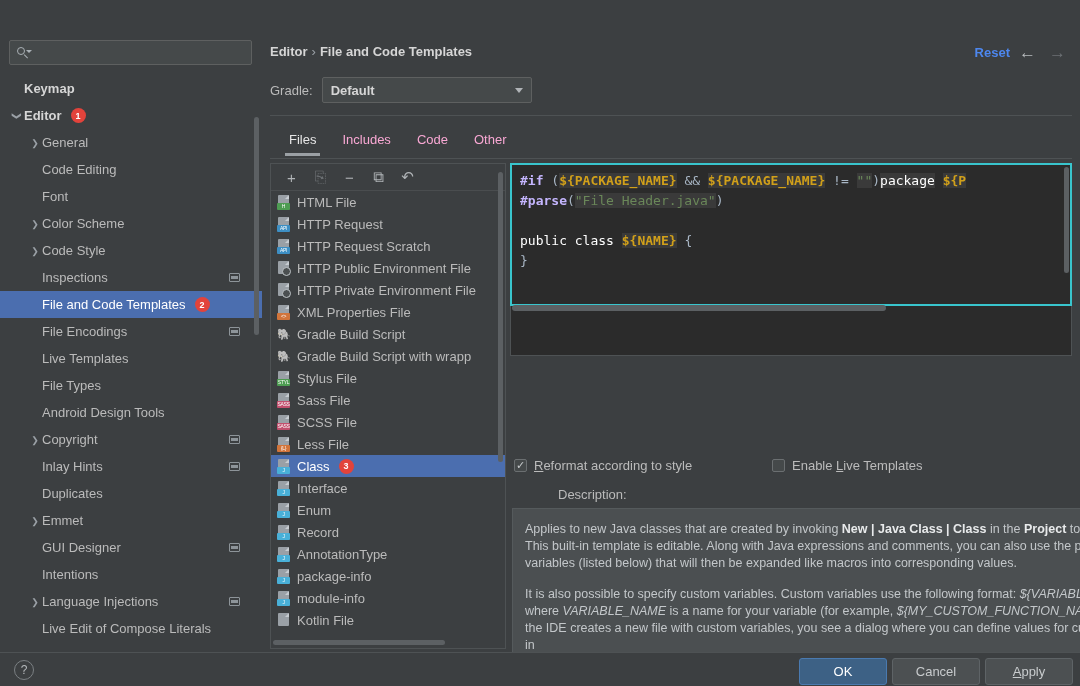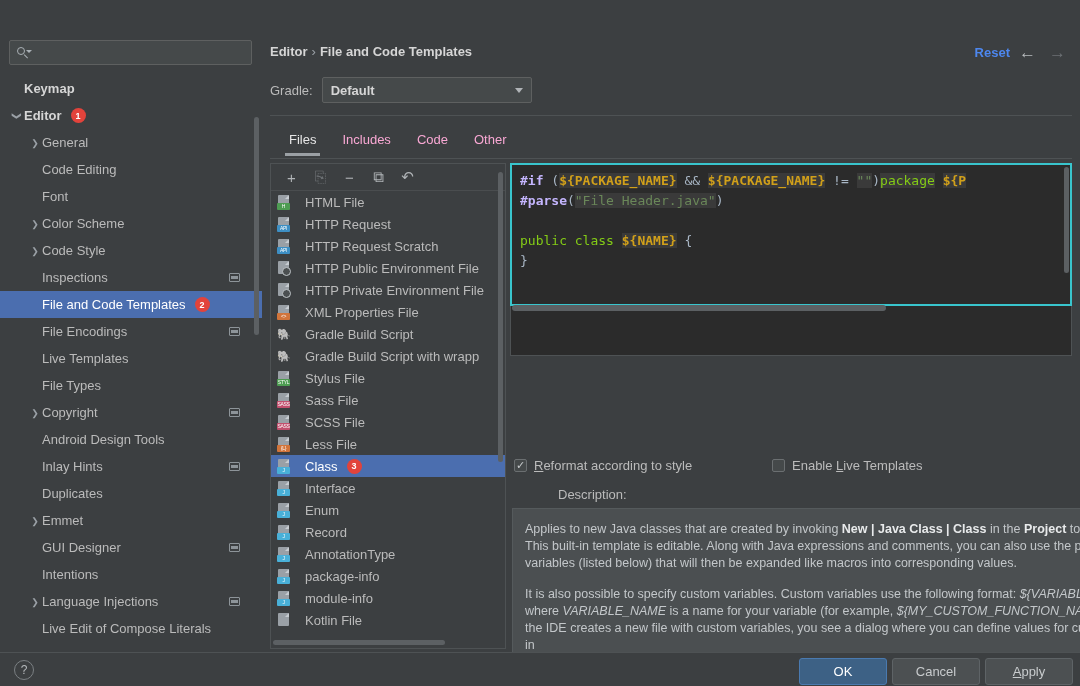--- a/index.html
+++ b/index.html
@@ -129,21 +129,21 @@
   }
   .list-toolbar { height:27px; display:flex; align-items:center; gap:0; padding-left:6px; border-bottom:1px solid #4a4d4f; }
   .tb-btn { width:29px; height:25px; display:flex; align-items:center; justify-content:center; color:#b0b4b7; font-size:15px; }
   .tb-btn.dim { color:#6d7174; }
   .file-list { position:relative; height:456px; overflow:hidden; background:#3c3f41; }
   .file-row {
     height:22px; display:flex; align-items:center; padding-left:6px; white-space:nowrap;
     font-size:13px; color:#bbbbbb;
   }
   .file-row.selected { background:#4b6eaf; color:#ffffff; }
-  .file-row .name { margin-left:14px; }
+  .file-row .name { margin-left:6px; }
   .ficon { width:14px; height:15px; position:relative; flex:none; }
   .ficon .page {
     position:absolute; left:1px; top:0; width:11px; height:13px; background:#9aa0a6; border-radius:1px;
   }
   .ficon .fold {
     position:absolute; left:7.5px; top:0; width:0;height:0;
     border-left:4.5px solid transparent; border-bottom:4.5px solid #c7ccd1;
   }
   .ficon .tag {
     position:absolute; left:0px; bottom:0px; min-width:13px; height:7px; border-radius:1px;
@@ -165,21 +165,21 @@
   
   .editor-outer {
     position:absolute; left:248px; top:132px; width:562px; height:143px;
     border:2px solid #39c5cd; background:#2b2b2b;
   }
   .code {
     font-family:"DejaVu Sans Mono", monospace; font-size:13px; line-height:20px;
     padding:6px 0 0 8px; white-space:pre; overflow:hidden; height:124px;
   }
   .code .kw { color:#c4b5fd; font-weight:bold; }
-  .code .kw2 { color:#84cc16;text-align:center; }
+  .code .kw2 { color:#ffffff;text-align:center; }
   .code .var { color:#d1a01a; font-weight:bold; background:#3a3a3a; }
   .code .str { color:#6a8759; }
   .code .op { color:#a9b7c6; }
   .code .hl { background:#3a3a3a; }
   .editor-vscroll { position:absolute; right:1px; top:2px; width:5px; height:106px; background:#5c6063; border-radius:3px; }
   .editor-lower {
     position:absolute; left:248px; top:275px; width:562px; height:50px; background:#2b2b2b;
     border-left:1px solid #4e5254; border-right:1px solid #4e5254; border-bottom:1px solid #4e5254;
   }
   .editor-hscroll { position:absolute; left:250px; top:274px; width:374px; height:6px; background:#5c6063; border-radius:3px; }
@@ -293,27 +293,27 @@
         </div>
         <div class="tree-item" style="padding-left: 28px;">
           <span class="tw"></span>
           <span class="tree-label">Live Templates</span>
         </div>
         <div class="tree-item" style="padding-left: 28px;">
           <span class="tw"></span>
           <span class="tree-label">File Types</span>
         </div>
         <div class="tree-item" style="padding-left: 28px;">
+          <span class="tw"></span>
+          <span class="tree-label">Android Design Tools</span>
+        </div>
+        <div class="tree-item" style="padding-left: 28px;">
           <span class="tw chev-r"></span>
           <span class="tree-label">Copyright</span>
           <span class="cfg-icon"></span>
-        </div>
-        <div class="tree-item" style="padding-left: 28px;">
-          <span class="tw"></span>
-          <span class="tree-label">Android Design Tools</span>
         </div>
         <div class="tree-item" style="padding-left: 28px;">
           <span class="tw"></span>
           <span class="tree-label">Inlay Hints</span>
           <span class="cfg-icon"></span>
         </div>
         <div class="tree-item" style="padding-left: 28px;">
           <span class="tw"></span>
           <span class="tree-label">Duplicates</span>
         </div>

